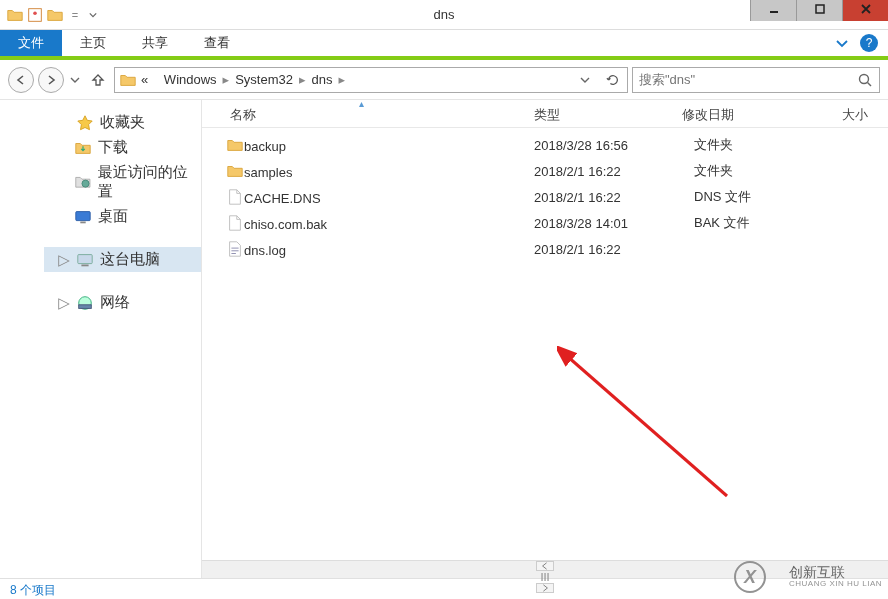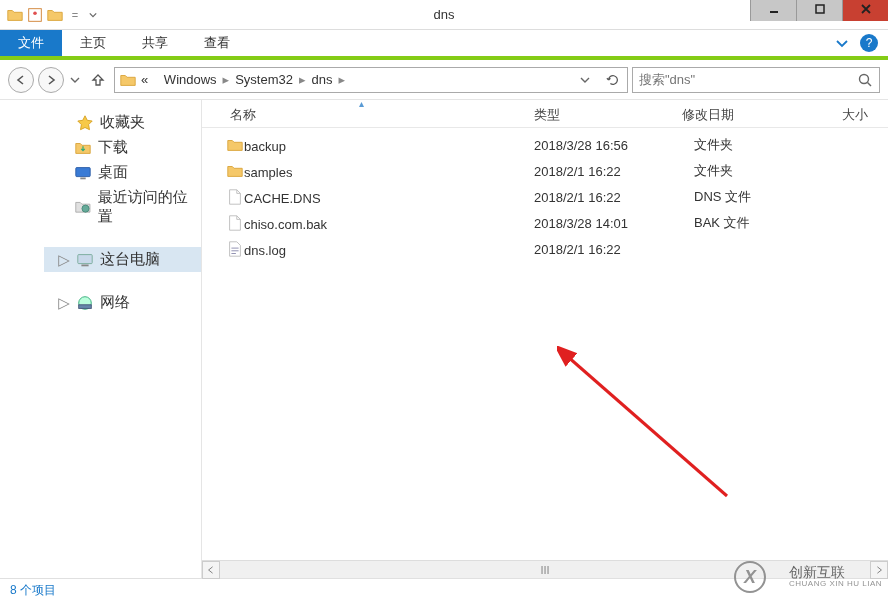--- a/index.html
+++ b/index.html
@@ -59,21 +59,21 @@
 .col-size { flex: 1; }
 .sort-ind { position: absolute; top: -2px; left: 50%; transform: translateX(-50%); font-size: 10px; color: #5a9bd5; }
 
 .filelist { flex: 1; overflow: hidden; padding-top: 4px; }
 .filerow { display: flex; align-items: center; height: 26px; font-size: 13px; color: #333; }
 .filerow .cell-name { width: 320px; display: flex; align-items: flex-end; padding-left: 24px; }
 .filerow .cell-date { width: 160px; padding-left: 12px; }
 .filerow .cell-type { width: 148px; padding-left: 12px; }
 .filerow .file-ico { width: 18px; height: 18px; display: inline-flex; }
 
-.hscroll { height: 18px; border-top: 1px solid #ddd; display: flex; align-items: center; background: #f0f0f0; }
+.hscroll { height: 18px; border-top: 1px solid #ddd; display: flex; align-items: center; background: #f0f0f0; flex-direction: column; }
 .hscroll .arrow { width: 18px; height: 18px; display: flex; align-items: center; justify-content: center; border: 1px solid #ccc; background: #f4f4f4; }
 .hscroll .track { flex: 1; display: flex; align-items: center; justify-content: center; color: #888; font-size: 11px; }
 
 
 .statusbar { height: 24px; border-top: 1px solid #e0e0e0; display: flex; align-items: center; padding: 0 10px; font-size: 12px; color: #1979ca; }
 
 
 .anno-arrow { position: absolute; left: 355px; top: 246px; pointer-events: none; }
 
 
@@ -222,34 +222,34 @@
           <svg viewBox="0 0 20 20">
               <path d="M2 5h5l2 2h9v9H2z" fill="#f5c869" stroke="#d9a43a"></path>
               <path d="M10 8v5m-2-2l2 2 2-2" stroke="#3a7" stroke-width="1.4" fill="none"></path>
             </svg>
         </span>
         <span>下载</span>
       </div>
       <div class="item">
         <span class="ico">
           <svg viewBox="0 0 20 20">
+              <path d="M2 5h5l2 2h9v9H2z" fill="#e0e0e0" stroke="#aaa"></path>
+              <circle cx="13" cy="12" r="4" fill="#6a9" stroke="#487"></circle>
+            </svg>
+        </span>
+        <span>最近访问的位置</span>
+      </div>
+      <div class="item">
+        <span class="ico">
+          <svg viewBox="0 0 20 20">
               <rect x="2" y="4" width="16" height="10" rx="1" fill="#3a7bd5" stroke="#2a5ba5"></rect>
               <rect x="7" y="15" width="6" height="2" fill="#888"></rect>
             </svg>
         </span>
         <span>桌面</span>
-      </div>
-      <div class="item">
-        <span class="ico">
-          <svg viewBox="0 0 20 20">
-              <path d="M2 5h5l2 2h9v9H2z" fill="#e0e0e0" stroke="#aaa"></path>
-              <circle cx="13" cy="12" r="4" fill="#6a9" stroke="#487"></circle>
-            </svg>
-        </span>
-        <span>最近访问的位置</span>
       </div>
     </div>
     <div class="group">
       <div class="item root selected">
         <span class="tree-arrow">▷</span>
         <span class="ico">
           <svg viewBox="0 0 20 20">
               <rect x="2" y="4" width="16" height="10" rx="1" fill="#c8d8ea" stroke="#7a9"></rect>
               <rect x="6" y="15" width="8" height="2" fill="#888"></rect>
             </svg>

